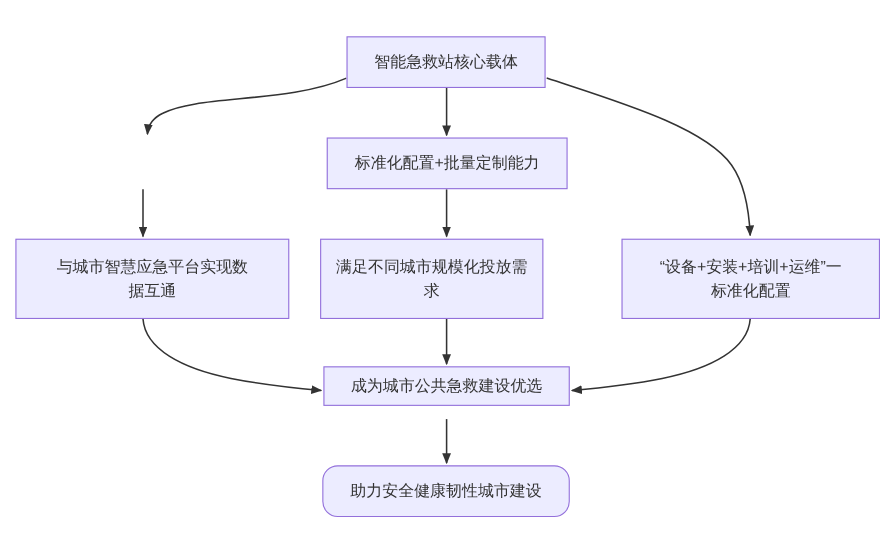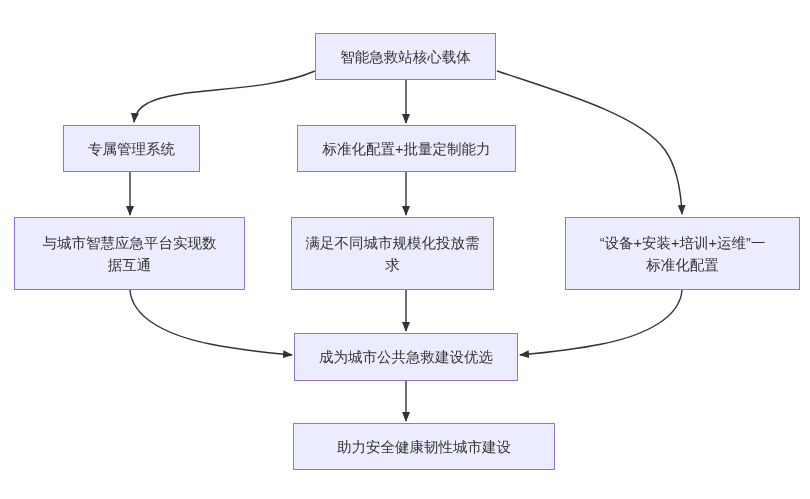--- a/index.html
+++ b/index.html
@@ -38,25 +38,25 @@
     line-height: 22px;
     display: flex;
     align-items: center;
     justify-content: center;
     text-align: center;
     white-space: pre-line;
   }
   .n-core    { left: 315px; top: 33px;  width: 181px; height: 47px; }
   .n-mgmt    { left: 63px;  top: 125px; width: 137px; height: 47px; }
   .n-std     { left: 297px; top: 125px; width: 219px; height: 47px; text-align: center; }
-  .n-data    { left: 14px;  top: 217px; width: 231px; height: 73px; }
+  .n-data    { left: 14px;  top: 217px; width: 249px; height: 73px; }
   .n-scale   { left: 291px; top: 217px; width: 203px; height: 73px; }
   .n-onestop { left: 565px; top: 217px; width: 235px; height: 73px; }
-  .n-choice  { left: 294px; top: 333px; width: 224px; height: 48px; }
-  .n-city    { left: 293px; top: 423px; width: 262px; height: 47px; }
+  .n-choice  { left: 294px; top: 333px; width: 224px; height: 36px; }
+  .n-city    { left: 293px; top: 423px; width: 225px; height: 47px; border-radius: 14px; }
 </style>
 </head>
 <body>
 
 <div class="canvas">
 
   <svg class="edges" viewBox="0 0 810 499" xmlns="http://www.w3.org/2000/svg" aria-hidden="true">
     <defs>
       <marker id="arrowhead" viewBox="0 0 10 8" refX="9" refY="4" markerWidth="10" markerHeight="8" markerUnits="userSpaceOnUse" orient="auto">
         <path d="M0,0 L10,4 L0,8 Z" fill="#333333"></path>
@@ -68,21 +68,20 @@
     <path class="edge" d="M 130 172 L 130 215"></path>
     <path class="edge" d="M 406 172 L 406 215"></path>
     <path class="edge" d="M 130 290 C 132 317, 165 335, 210 344 C 240 350, 270 353, 292 355"></path>
     <path class="edge" d="M 406 290 L 406 331"></path>
     <path class="edge" d="M 682 290 C 680 317, 647 335, 602 344 C 572 350, 542 353, 520 355"></path>
     <path class="edge" d="M 406 381 L 406 421"></path>
   </svg>
 
   <div class="node n-core">智能急救站核心载体</div>
 
-  <div class="node n-mgmt">专属管理系统</div>
 
   <div class="node n-std">标准化配置+批量定制能力</div>
 
   <div class="node n-data">与城市智慧应急平台实现数
 据互通</div>
 
   <div class="node n-scale">满足不同城市规模化投放需
 求</div>
 
   <div class="node n-onestop">“设备+安装+培训+运维”一

